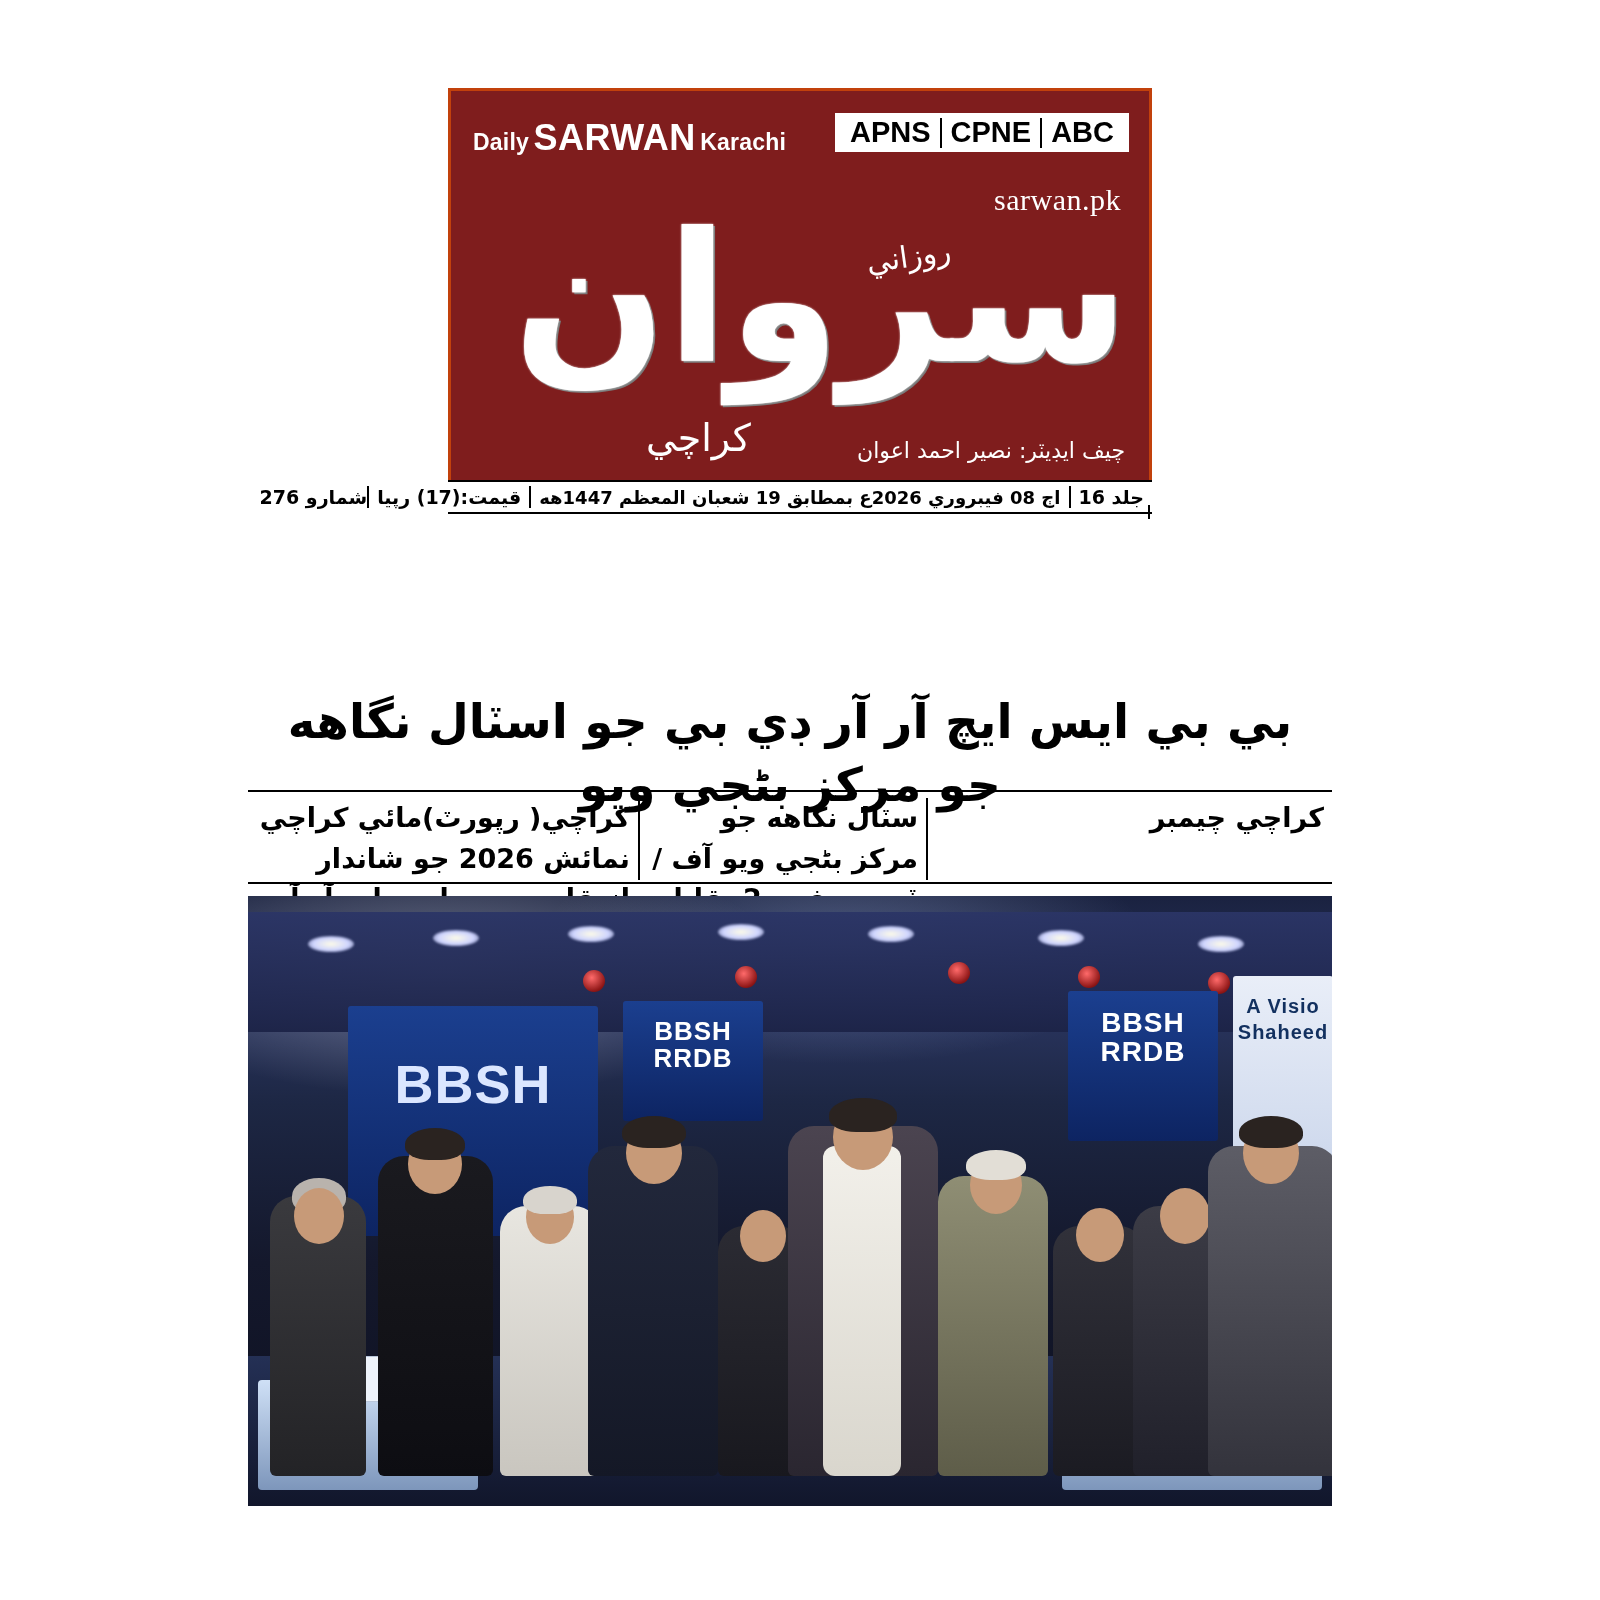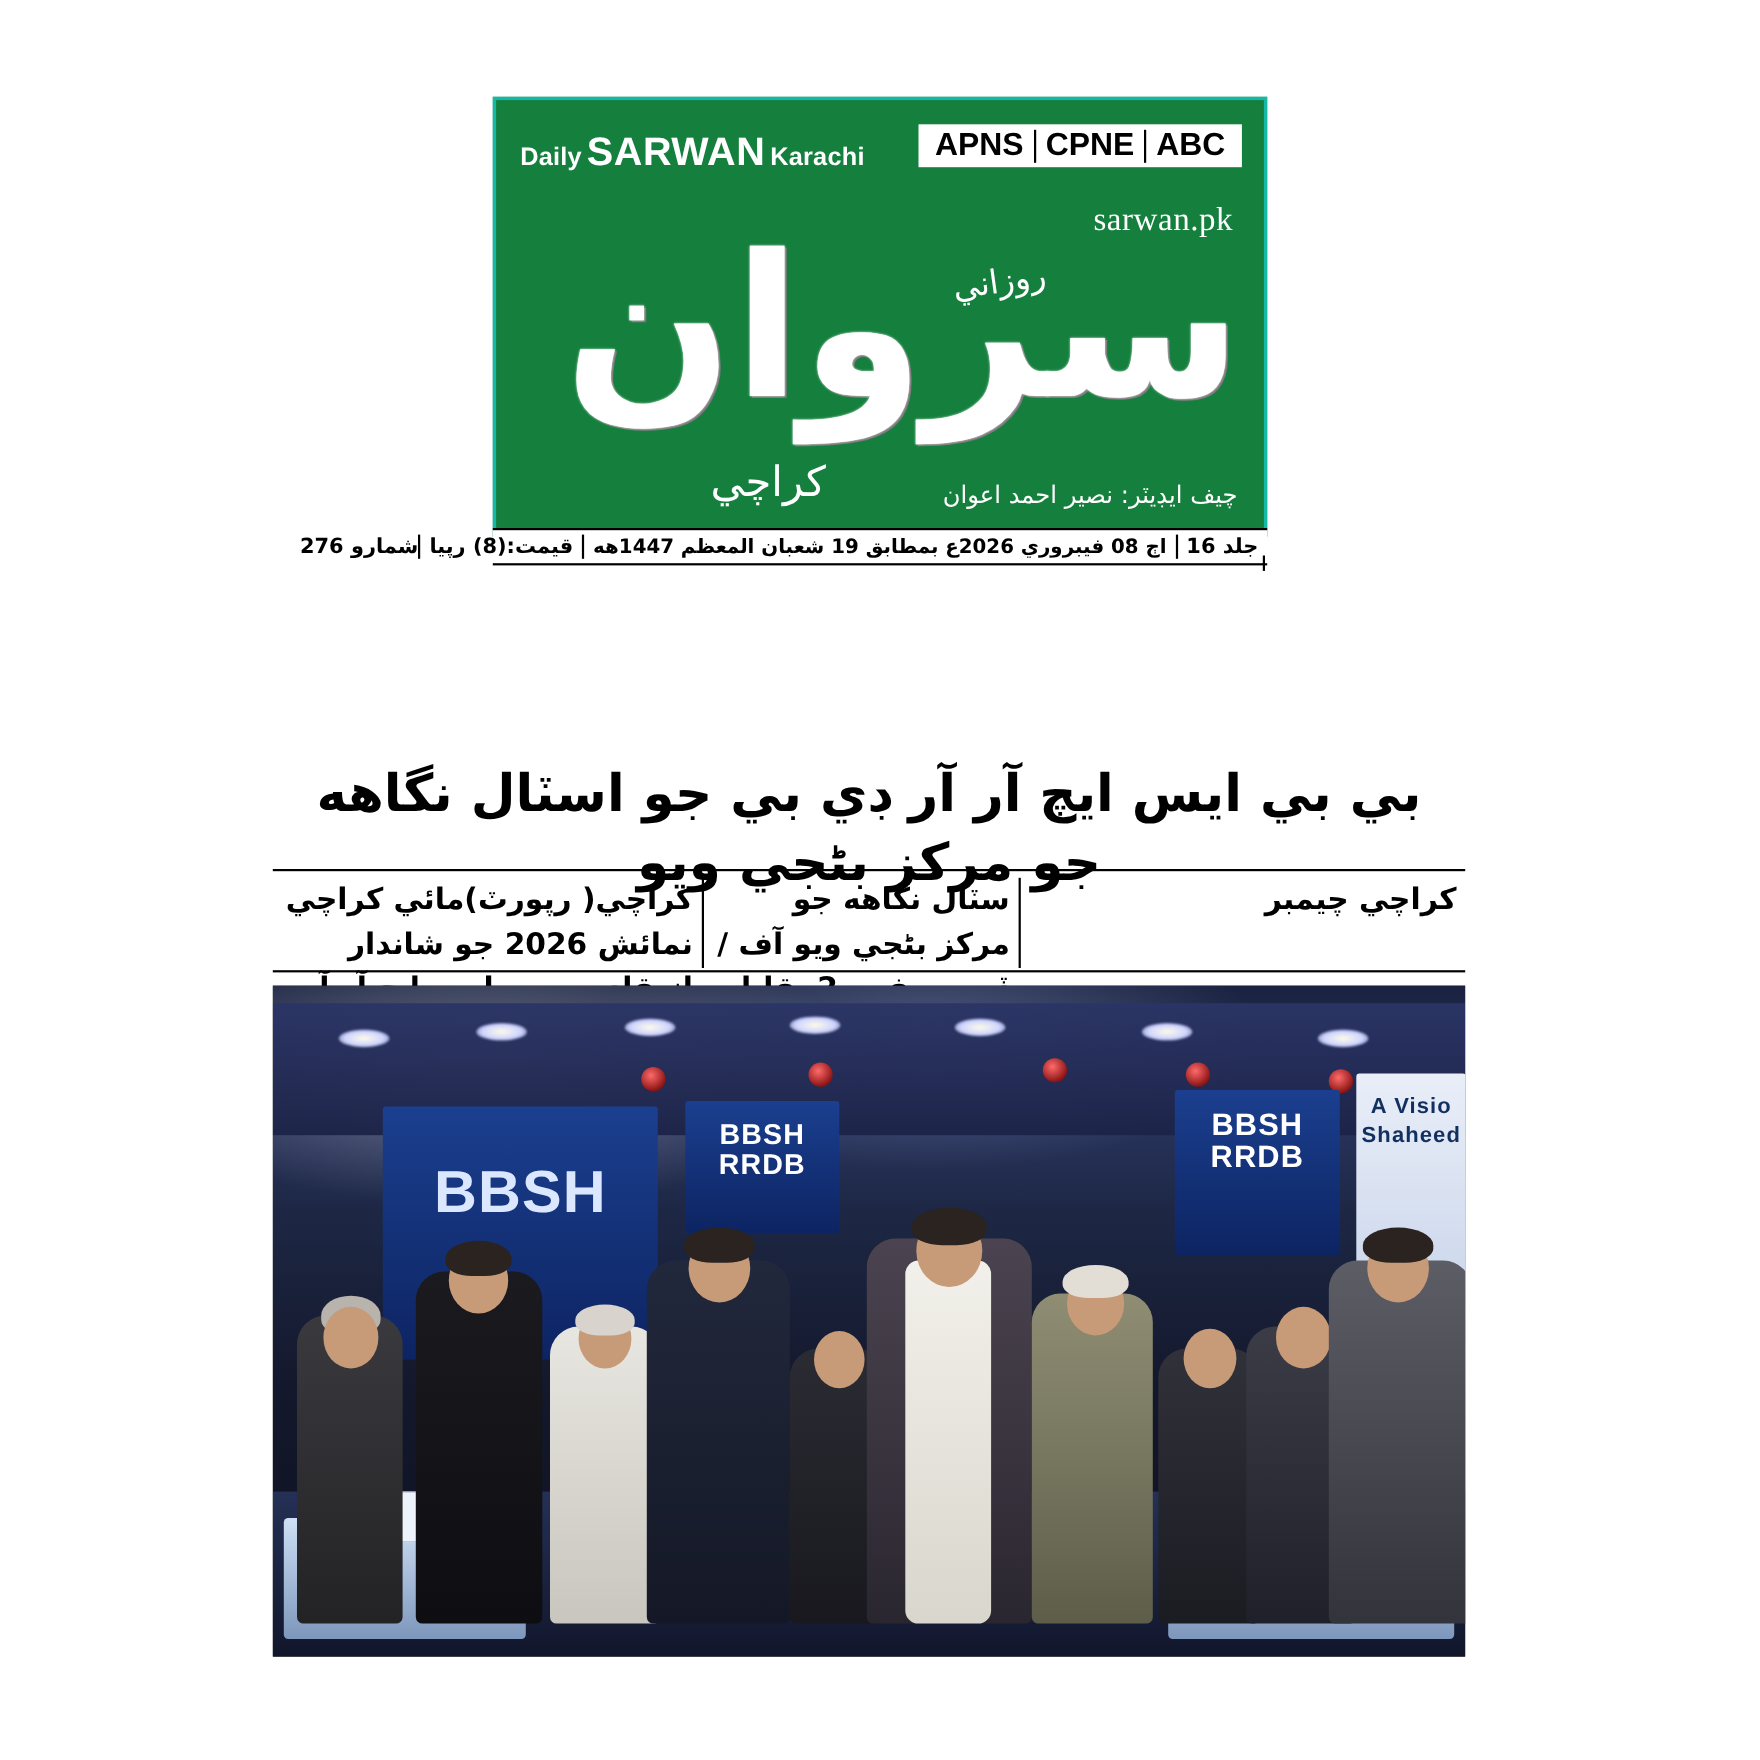--- a/index.html
+++ b/index.html
@@ -23,22 +23,22 @@
   }
 
   
   .masthead-wrap {
     position: absolute;
     left: 448px;
     top: 88px;
     width: 704px;
   }
   .masthead {
-    background: #15803d;
-    border: 3px solid #14b8a6;
+    background: #7f1d1d;
+    border: 3px solid #c2410c;
     width: 100%;
     height: 400px;
     position: relative;
     box-sizing: border-box;
   }
   .mast-top-row {
     position: absolute;
     top: 26px;
     left: 0;
     width: 100%;
@@ -394,21 +394,21 @@
       <div class="mast-rozani">روزاني</div>
       <div class="mast-urdu-title">سروان</div>
       <div class="mast-karachi-urdu">كراچي</div>
       <div class="mast-editor">چيف ايڊيٽر: نصير احمد اعوان</div>
     </div>
   </div>
 
   <div class="date-strip">
     <div class="ds-cell ds-vol">جلد 16</div>
     <div class="ds-cell ds-mid">اڄ 08 فيبروري 2026ع بمطابق 19 شعبان المعظم 1447هه</div>
-    <div class="ds-cell ds-price">قيمت:(8) رپيا</div>
+    <div class="ds-cell ds-price">قيمت:(17) رپيا</div>
     <div class="ds-cell ds-issue">شمارو 276</div>
   </div>
   <div class="tick"></div>
 
 
   <div class="subhead">بي بي ايس ايچ آر آر ڊي بي جو اسٽال نگاهه جو مركز بڻجي ويو</div>
 
   <div class="rule rule-top"></div>
 
   <div class="story">

